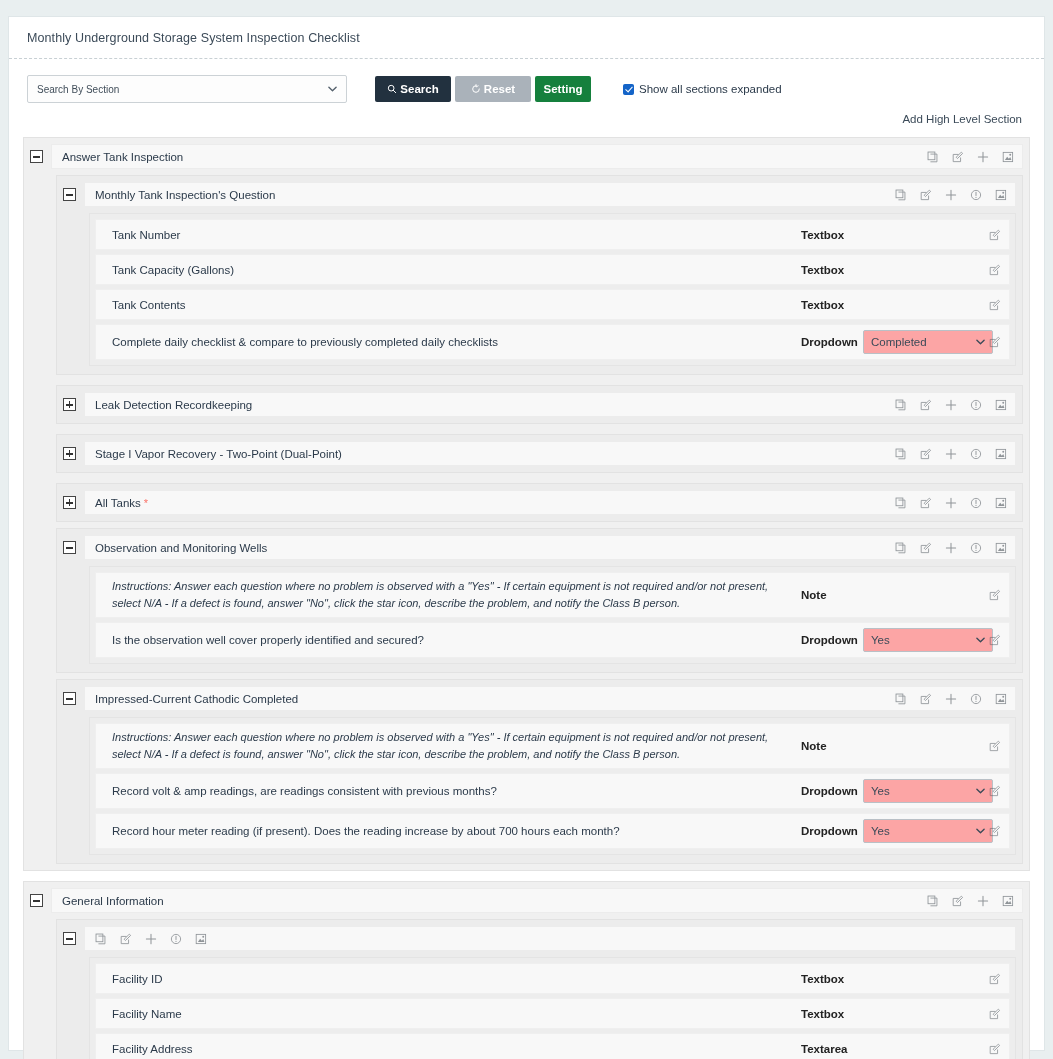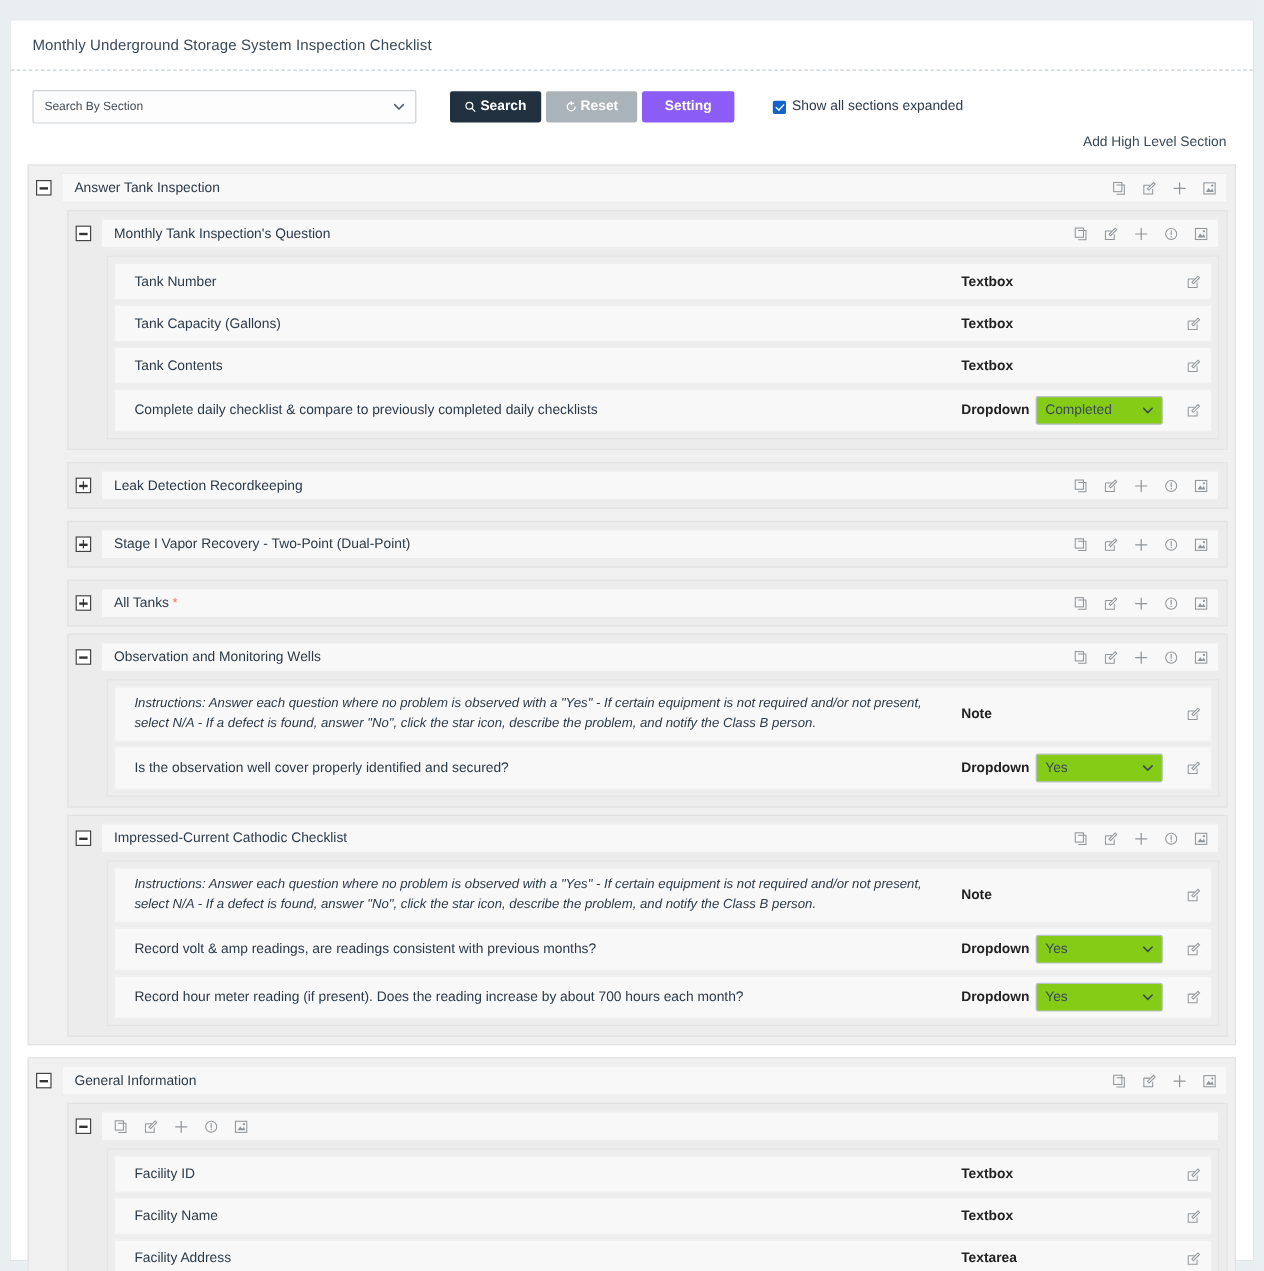--- a/index.html
+++ b/index.html
@@ -64,21 +64,21 @@
     display:inline-flex;
     align-items:center;
     justify-content:center;
     gap:3px;
     cursor:pointer;
     font-family:"Liberation Sans", sans-serif;
     padding:0 10px;
   }
   .btn-search { background:#22313f; width:76px; margin-left:28px; }
   .btn-reset  { background:#aab2ba; width:76px; margin-left:4px; }
-  .btn-setting{ background:#8b5cf6; width:77px; margin-left:4px; }
+  .btn-setting{ background:#15803d; width:56px; margin-left:4px; }
   .btn svg { display:block; }
   .chk-wrap {
     margin-left:32px;
     display:flex; align-items:center;
     gap:5px;
     font-size:11.5px;
     color:#2b3a4a;
     cursor:pointer;
   }
   .chk {
@@ -188,23 +188,23 @@
   .qtype {
     font-size:11.5px;
     font-weight:bold;
     color:#222;
     width:62px;
     text-align:left;
     flex:none;
   }
   .qctl { width:112px; flex:none; }
   .mini-select {
-    width:106px; height:24px;
+    width:130px; height:24px;
     border:1px solid #b9c0c6;
-    background:#84cc16;
+    background:#fca5a5;
     border-radius:2px;
     display:flex; align-items:center;
     padding:0 7px;
     font-size:11.5px;
     color:#3b4a58;
     position:relative;
     cursor:pointer;
   }
   .mini-select .caret {
     position:absolute; right:7px; top:50%;
@@ -534,21 +534,21 @@
                   <path d="M6.4 8.8 L12.4 2.8 L10.9 1.3 L4.9 7.3 Z" fill="none" stroke="#50585f" stroke-width="1"></path>
                 </svg>
               </div>
             </div>
           </div>
         </div>
         <div class="lvl1">
           <div class="hdr-row">
             <span class="toggle"></span>
             <div class="hdr">
-              <div class="title">Impressed-Current Cathodic Checklist</div>
+              <div class="title">Impressed-Current Cathodic Completed</div>
               <div class="icons">
                 <svg class="ic" viewBox="0 0 14 14">
                   <rect x="1.2" y="1.2" width="8" height="9" fill="none" stroke="#50585f" stroke-width="1"></rect>
                   <path d="M4 3.6 L11.6 3.6 L11.6 12.6 L4 12.6" fill="none" stroke="#50585f" stroke-width="1"></path>
                 </svg>
                 <svg class="ic" viewBox="0 0 14 14">
                   <path d="M1.4 4 L1.4 12.4 L10 12.4 L10 7.6" fill="none" stroke="#50585f" stroke-width="1"></path>
                   <path d="M1.4 4 L7.6 4" fill="none" stroke="#50585f" stroke-width="1"></path>
                   <path d="M6.4 8.8 L12.4 2.8 L10.9 1.3 L4.9 7.3 Z" fill="none" stroke="#50585f" stroke-width="1"></path>
                 </svg>

